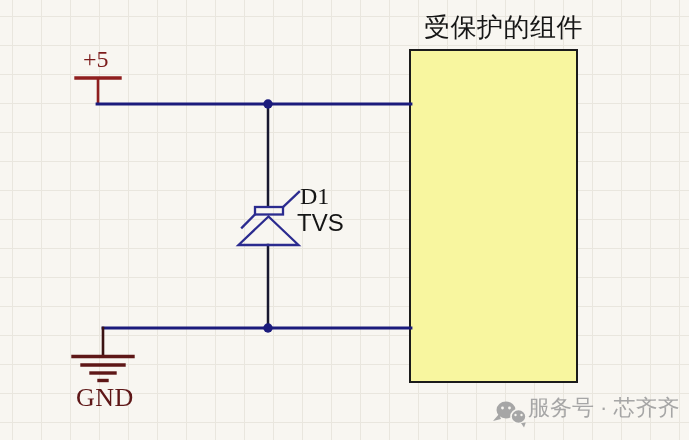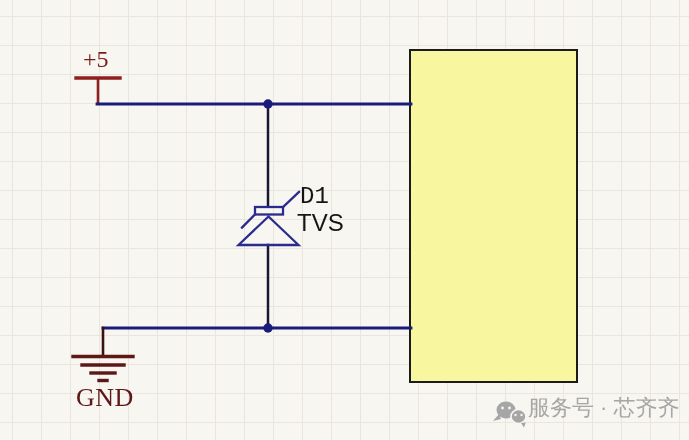--- a/index.html
+++ b/index.html
@@ -35,21 +35,21 @@
 
   .txt { position: absolute; white-space: nowrap; line-height: 1.05; }
 
   .t-power {
     left: 83px; top: 47px;
     font-family: "Liberation Serif", serif;
     font-size: 24px; color: #7c1b1b;
   }
   .t-designator {
     left: 300px; top: 184px;
-    font-family: Liberation Mono, monospace;
+    font-family: Liberation Serif, serif;
     font-size: 24px; color: #151515;
   }
   .t-part {
     left: 297px; top: 210px;
     font-family: Liberation Sans, sans-serif;
     font-size: 24px; color: #151515;
   }
   .t-gnd {
     left: 76px; top: 384px;
     font-family: "Liberation Serif", serif;
@@ -117,20 +117,21 @@
       <circle cx="509.5" cy="408" r="1.4" fill="#f8f6f1"></circle>
       <ellipse cx="518.5" cy="416.5" rx="7.5" ry="7" stroke="#f8f6f1" stroke-width="1.6"></ellipse>
       <path d="M521 423 l3 4.5 1.8 -5 z"></path>
       <circle cx="515.5" cy="415" r="1.2" fill="#f8f6f1"></circle>
       <circle cx="521.5" cy="415" r="1.2" fill="#f8f6f1"></circle>
     </g>
   </svg>
 
   <div class="txt t-power">+5</div>
 
+  <div class="txt t-title">受保护的组件</div>
 
   <div class="txt t-designator">D1</div>
 
   <div class="txt t-part">TVS</div>
 
   <div class="txt t-watermark">服务号 · 芯齐齐</div>
 
   <div class="txt t-gnd">GND</div>
 
 </div>

